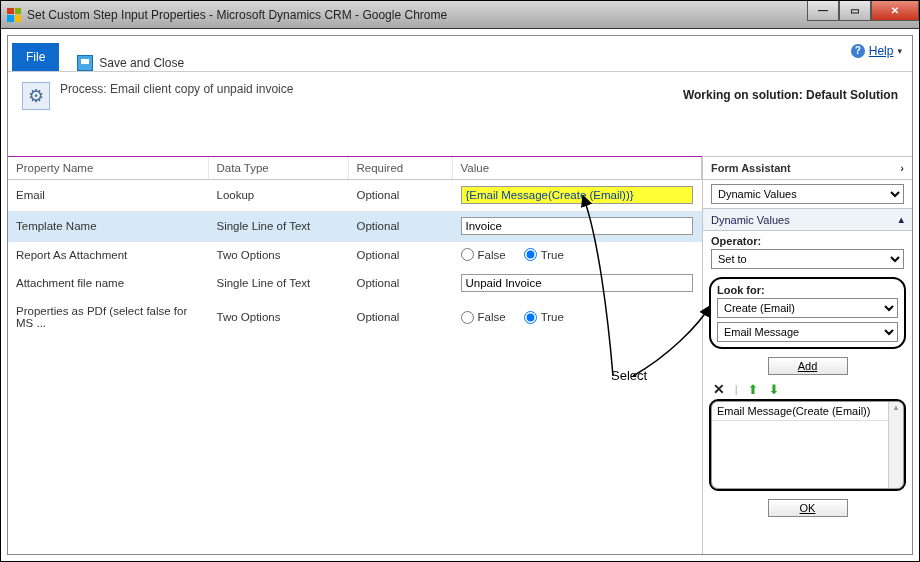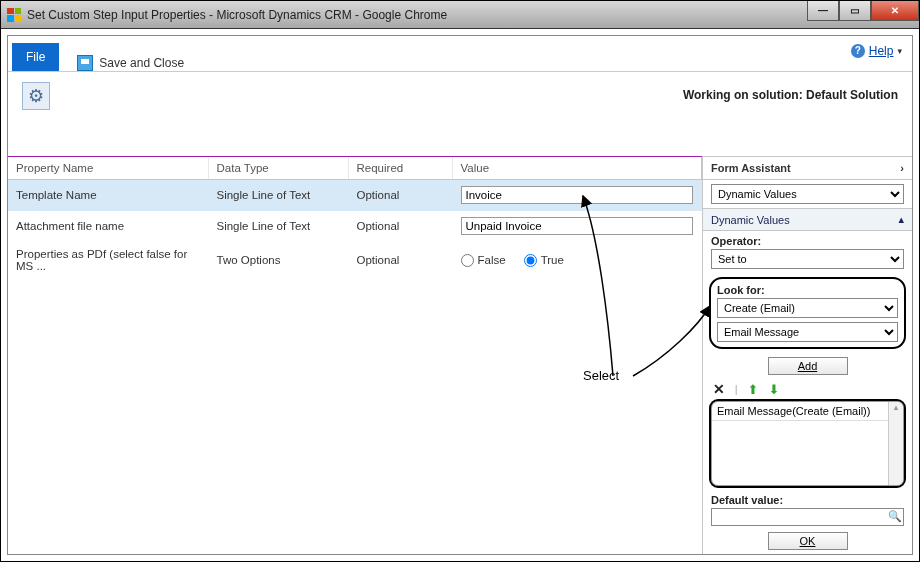--- a/index.html
+++ b/index.html
@@ -101,21 +101,21 @@
   .list-box .item { padding:3px 5px; border-bottom:1px solid #ddd;}
   .list-box .scroll-stub{position:absolute;right:0;top:0;bottom:0;width:15px;background:#f2f2f2;border-left:1px solid #ccc;}
   .list-box .scroll-stub .arr{font-size:9px;color:#999;text-align:center;}
   .default-val { margin:2px 8px;}
   .default-val input{width:100%;border:1px solid #888;padding:2px 18px 2px 4px;font-size:11px;}
   .default-val .wrap{position:relative;}
   .default-val .mag{position:absolute;right:2px;top:2px;font-size:11px;color:#c86a1d;}
   
   
   .annot-layer { position:absolute; left:0; top:0; right:0; bottom:0; pointer-events:none;}
-  .annot-label { position:absolute; font-size:13px; color:#000; pointer-events:none;}
+  .annot-label { position:absolute; font-size:13px; color:#000; pointer-events:none;margin-left:28px;}
 </style>
 </head>
 <body>
 
 <div class="window">
 
   <div class="titlebar">
     <div class="app-icon">
         <span></span>
         <span></span>
@@ -142,20 +142,21 @@
         <div class="help">
           <span class="q">?</span>
           <u>Help</u>
           <span style="font-size:9px;color:#333;">▾</span>
         </div>
       </div>
 
       <div class="hdr-block">
         <div class="gear-icon">⚙</div>
         <div class="hdr-text">
+          <div class="line1">Process: Email client copy of unpaid invoice</div>
         </div>
         <div class="solution">Working on solution: Default Solution</div>
       </div>
 
       <div class="mainrow">
 
         <div class="left">
           <table class="props">
             <colgroup>
                 <col style="width:200px">
@@ -165,25 +166,48 @@
               </colgroup>
             <thead>
               <tr>
                 <th>Property Name</th>
                 <th>Data Type</th>
                 <th>Required</th>
                 <th style="border-right:1px solid #c6c6c6;">Value</th>
               </tr>
             </thead>
             <tbody id="props-body">
+                <tr class="row">
+                  <td>Email</td>
+                  <td>Lookup</td>
+                  <td>Optional</td>
+                  <td><input type="text" class="val-input hi" value="{Email Message(Create (Email))}" style=""></td>
+                </tr>
                 <tr class="row selected">
                   <td>Template Name</td>
                   <td>Single Line of Text</td>
                   <td>Optional</td>
                   <td><input type="text" class="val-input" value="Invoice" style=""></td>
+                </tr>
+                <tr class="row">
+                  <td>Report As Attachment</td>
+                  <td>Two Options</td>
+                  <td>Optional</td>
+                  <td>
+                    <div class="radio-pair">
+                      <label>
+                        <input type="radio" name="r2" style="">
+                        <span>False</span>
+                      </label>
+                      <label>
+                        <input type="radio" name="r2" checked="" style="">
+                        <span>True</span>
+                      </label>
+                    </div>
+                  </td>
                 </tr>
                 <tr class="row">
                   <td>Attachment file name</td>
                   <td>Single Line of Text</td>
                   <td>Optional</td>
                   <td><input type="text" class="val-input" value="Unpaid Invoice" style=""></td>
                 </tr>
                 <tr class="row">
                   <td>Properties as PDf (select false for MS ...</td>
                   <td>Two Options</td>
@@ -240,27 +264,20 @@
             <span class="sep">|</span>
             <span class="up">⬆</span>
             <span class="dn">⬇</span>
           </div>
           <div class="list-box ringed">
             <div class="item">Email Message(Create (Email))</div>
             <div class="scroll-stub">
               <div class="arr">▴</div>
             </div>
           </div>
-          <div class="default-val">
-            <div class="rp-label">Default value:</div>
-            <div class="wrap">
-              <input type="text" value="" style="">
-              <span class="mag">🔍</span>
-            </div>
-          </div>
           <button class="ok-btn">OK</button>
         </div>
       </div>
 
       <svg class="annot-layer" width="100%" height="100%">
         <defs>
           <marker id="arrowhead" markerWidth="8" markerHeight="8" refX="7" refY="4" orient="auto">
             <path d="M0,0 L8,4 L0,8 Z" fill="#000"></path>
           </marker>
         </defs>

